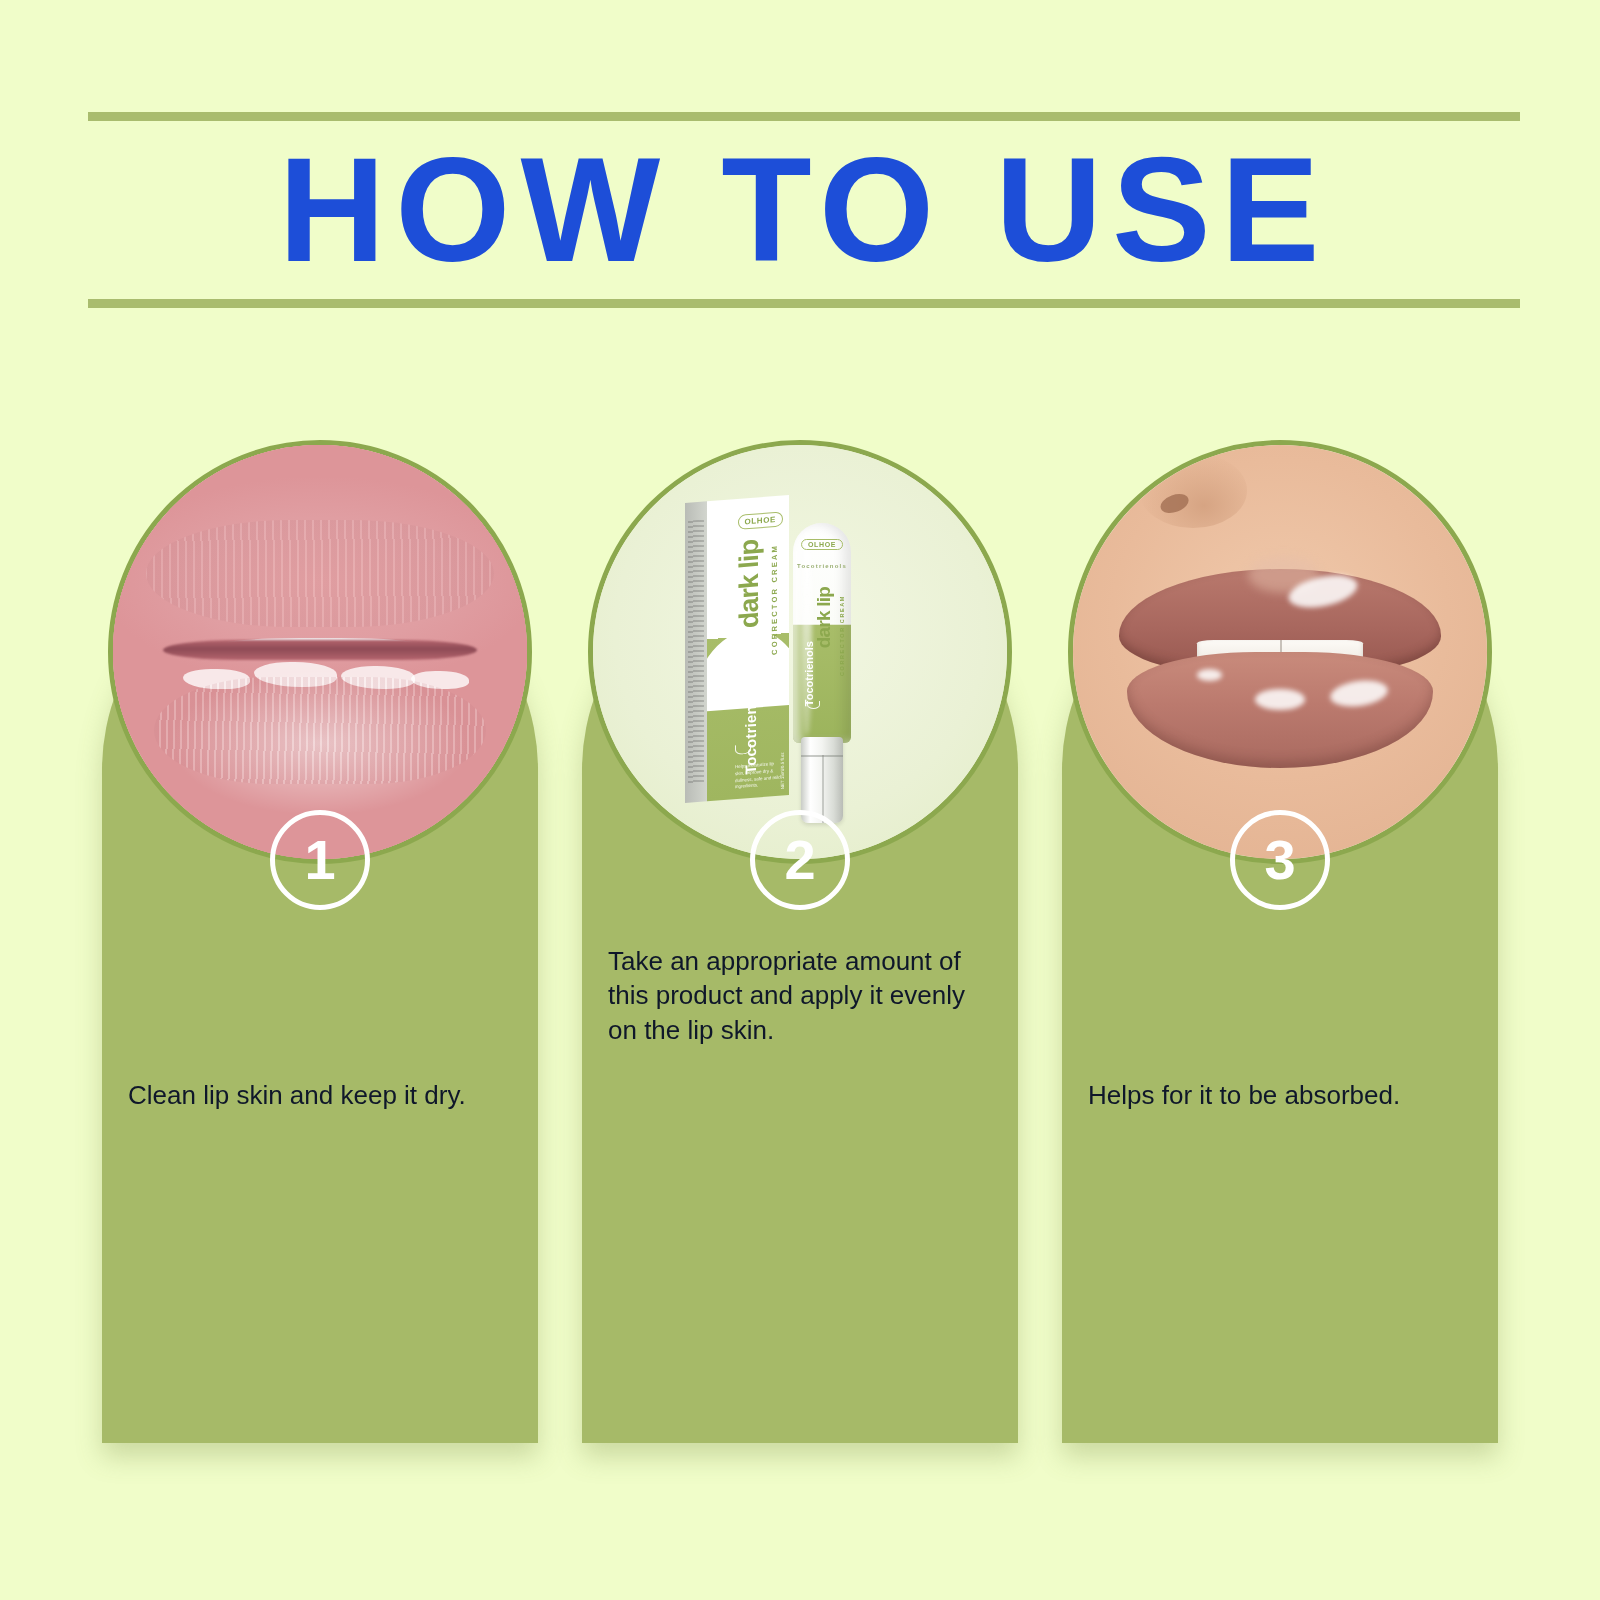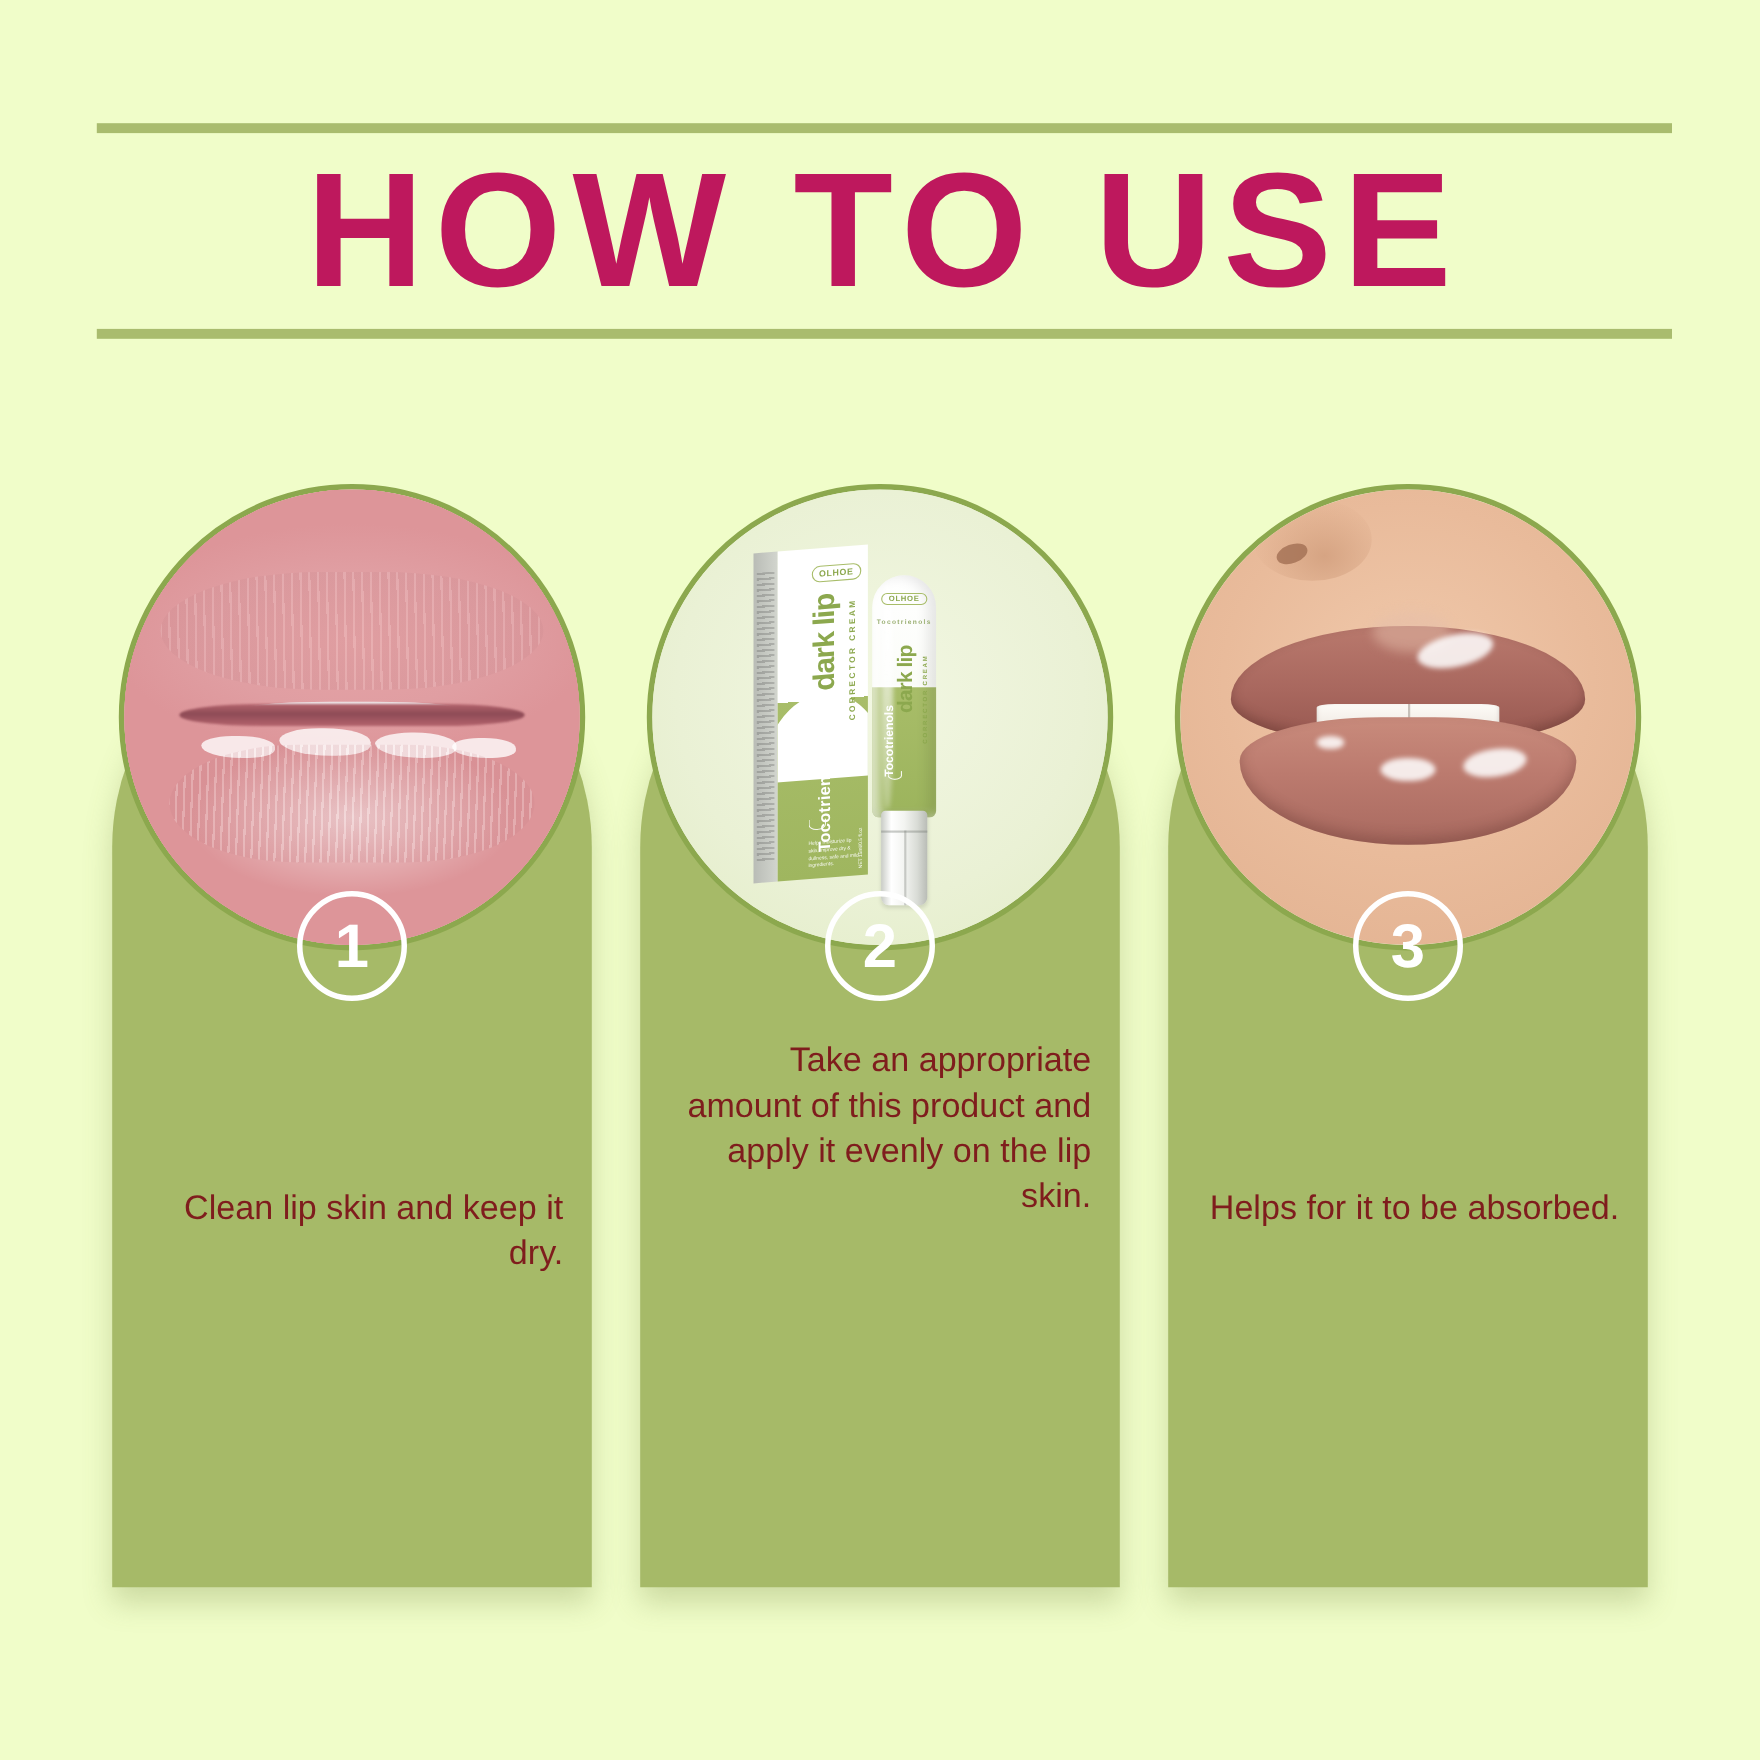--- a/index.html
+++ b/index.html
@@ -21,21 +21,21 @@
   }
   .rule.top{top:0;}
   .rule.bottom{bottom:0;}
   .title{
     position:absolute;left:0;right:0;top:50%;
     transform:translateY(-50%);
     text-align:center;
     font-size:148px;
     font-weight:700;
     letter-spacing:10px;
-    color:#be185d;
+    color:#1d4ed8;
     line-height:1;
     white-space:nowrap;
     font-family:"Liberation Sans","DejaVu Sans",sans-serif;
   }
   
   .cards{
     position:absolute;
     left:0;top:0;width:1600px;height:1600px;
     pointer-events:none;
   }
@@ -298,23 +298,23 @@
     display:flex;align-items:center;justify-content:center;
     font-size:56px;font-weight:700;color:#ffffff;
     background:transparent;
     line-height:1;
     box-sizing:border-box;
   }
   
   .caption{
     position:absolute;
     left:26px;right:26px;
-    text-align:right;
-    color:#7f1d1d;
-    font-size:31px;
+    text-align:left;
+    color:#0f172a;
+    font-size:26px;
     line-height:1.32;
     font-weight:400;
   }
   .cap1{top:526px;}
   .cap2{top:392px;}
   .cap3{top:526px;}
 </style>
 </head>
 <body>
 

